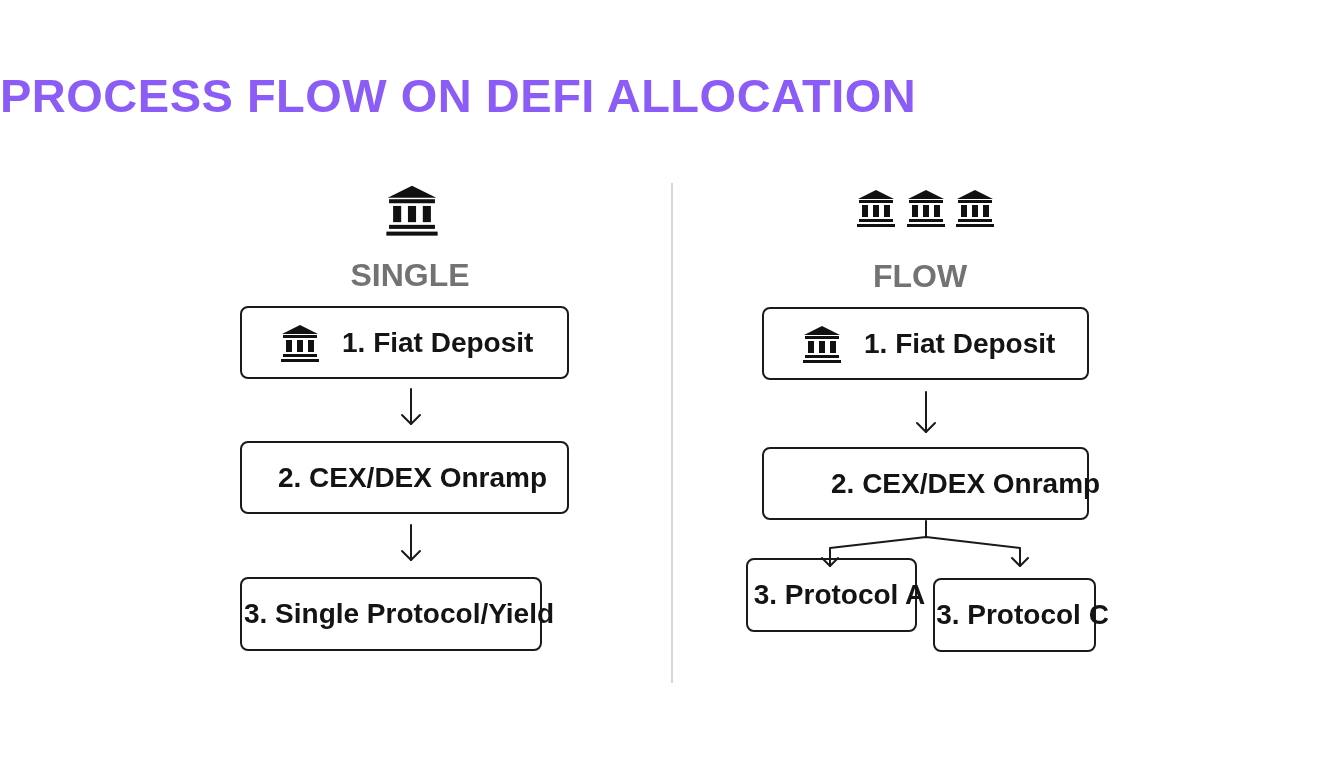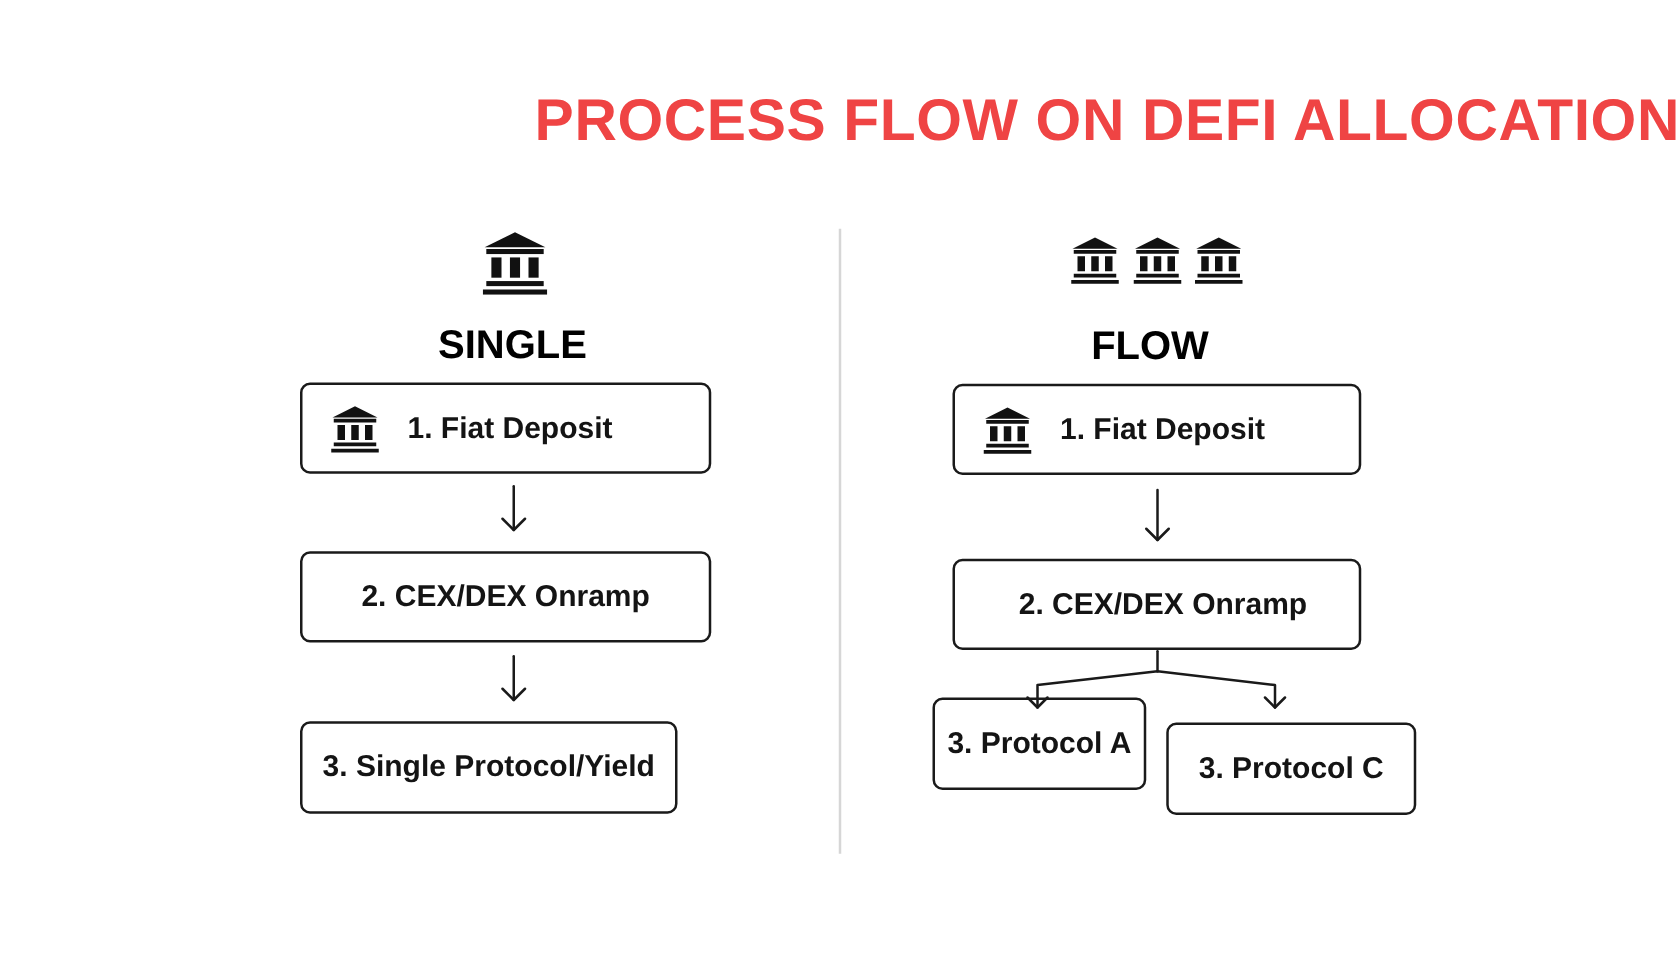--- a/index.html
+++ b/index.html
@@ -13,55 +13,56 @@
       position: relative;
       overflow: hidden;
       font-family: "Liberation Sans", "DejaVu Sans", sans-serif;
       color: #111111;
     }
     .title {
       position: absolute;
       left: 0;
       top: 68px;
       width: 1344px;
-      text-align: right;
+      text-align: left;
       font-size: 47px;
       font-weight: 700;
       letter-spacing: 0.5px;
       line-height: 56px;
-      color: #ef4444;
+      color: #8b5cf6;
     }
     .divider {
       position: absolute;
       left: 671px;
       top: 183px;
       width: 2px;
       height: 500px;
       background: #d6d6d6;
     }
     .col-heading {
       position: absolute;
       font-size: 32px;
       font-weight: 700;
       line-height: 36px;
       text-align: center;
-      color: #000000;
+      color: #737373;
     }
     .box {
       position: absolute;
       box-sizing: border-box;
       border: 2px solid #1a1a1a;
       border-radius: 8px;
       background: #fff;
       display: flex;
       align-items: center;
       justify-content: center;
-      font-size: 24px;
+      font-size: 28px;
       font-weight: 700;
       color: #141414;
+      padding-left: 16px;
     }
     .box .label {
       white-space: nowrap;
     }
     .box.with-icon {
       justify-content: flex-start;
     }
     .box .box-icon {
       display: inline-block;
       width: 40px;
@@ -141,21 +142,21 @@
 </div>
 
 <div class="box" style="left:762px;top:447px;width:327px;height:73px;justify-content:flex-start;">
   <span class="label" style="margin-left:51px;">2. CEX/DEX Onramp</span>
 </div>
 
 <div class="box" style="left:746px;top:558px;width:171px;height:74px;">
   <span class="label">3. Protocol A</span>
 </div>
 
-<div class="box" style="left:933px;top:578px;width:200px;height:74px;">
+<div class="box" style="left:933px;top:578px;width:163px;height:74px;">
   <span class="label">3. Protocol C</span>
 </div>
 
 <svg class="arrows" viewBox="0 0 1344 768">
   <g stroke="#1a1a1a" stroke-width="2" fill="none" stroke-linecap="round" stroke-linejoin="round">
 
     <g>
       <line x1="411" y1="389" x2="411" y2="424"></line>
       <polyline points="402,415 411,424 420,415"></polyline>
     </g>

